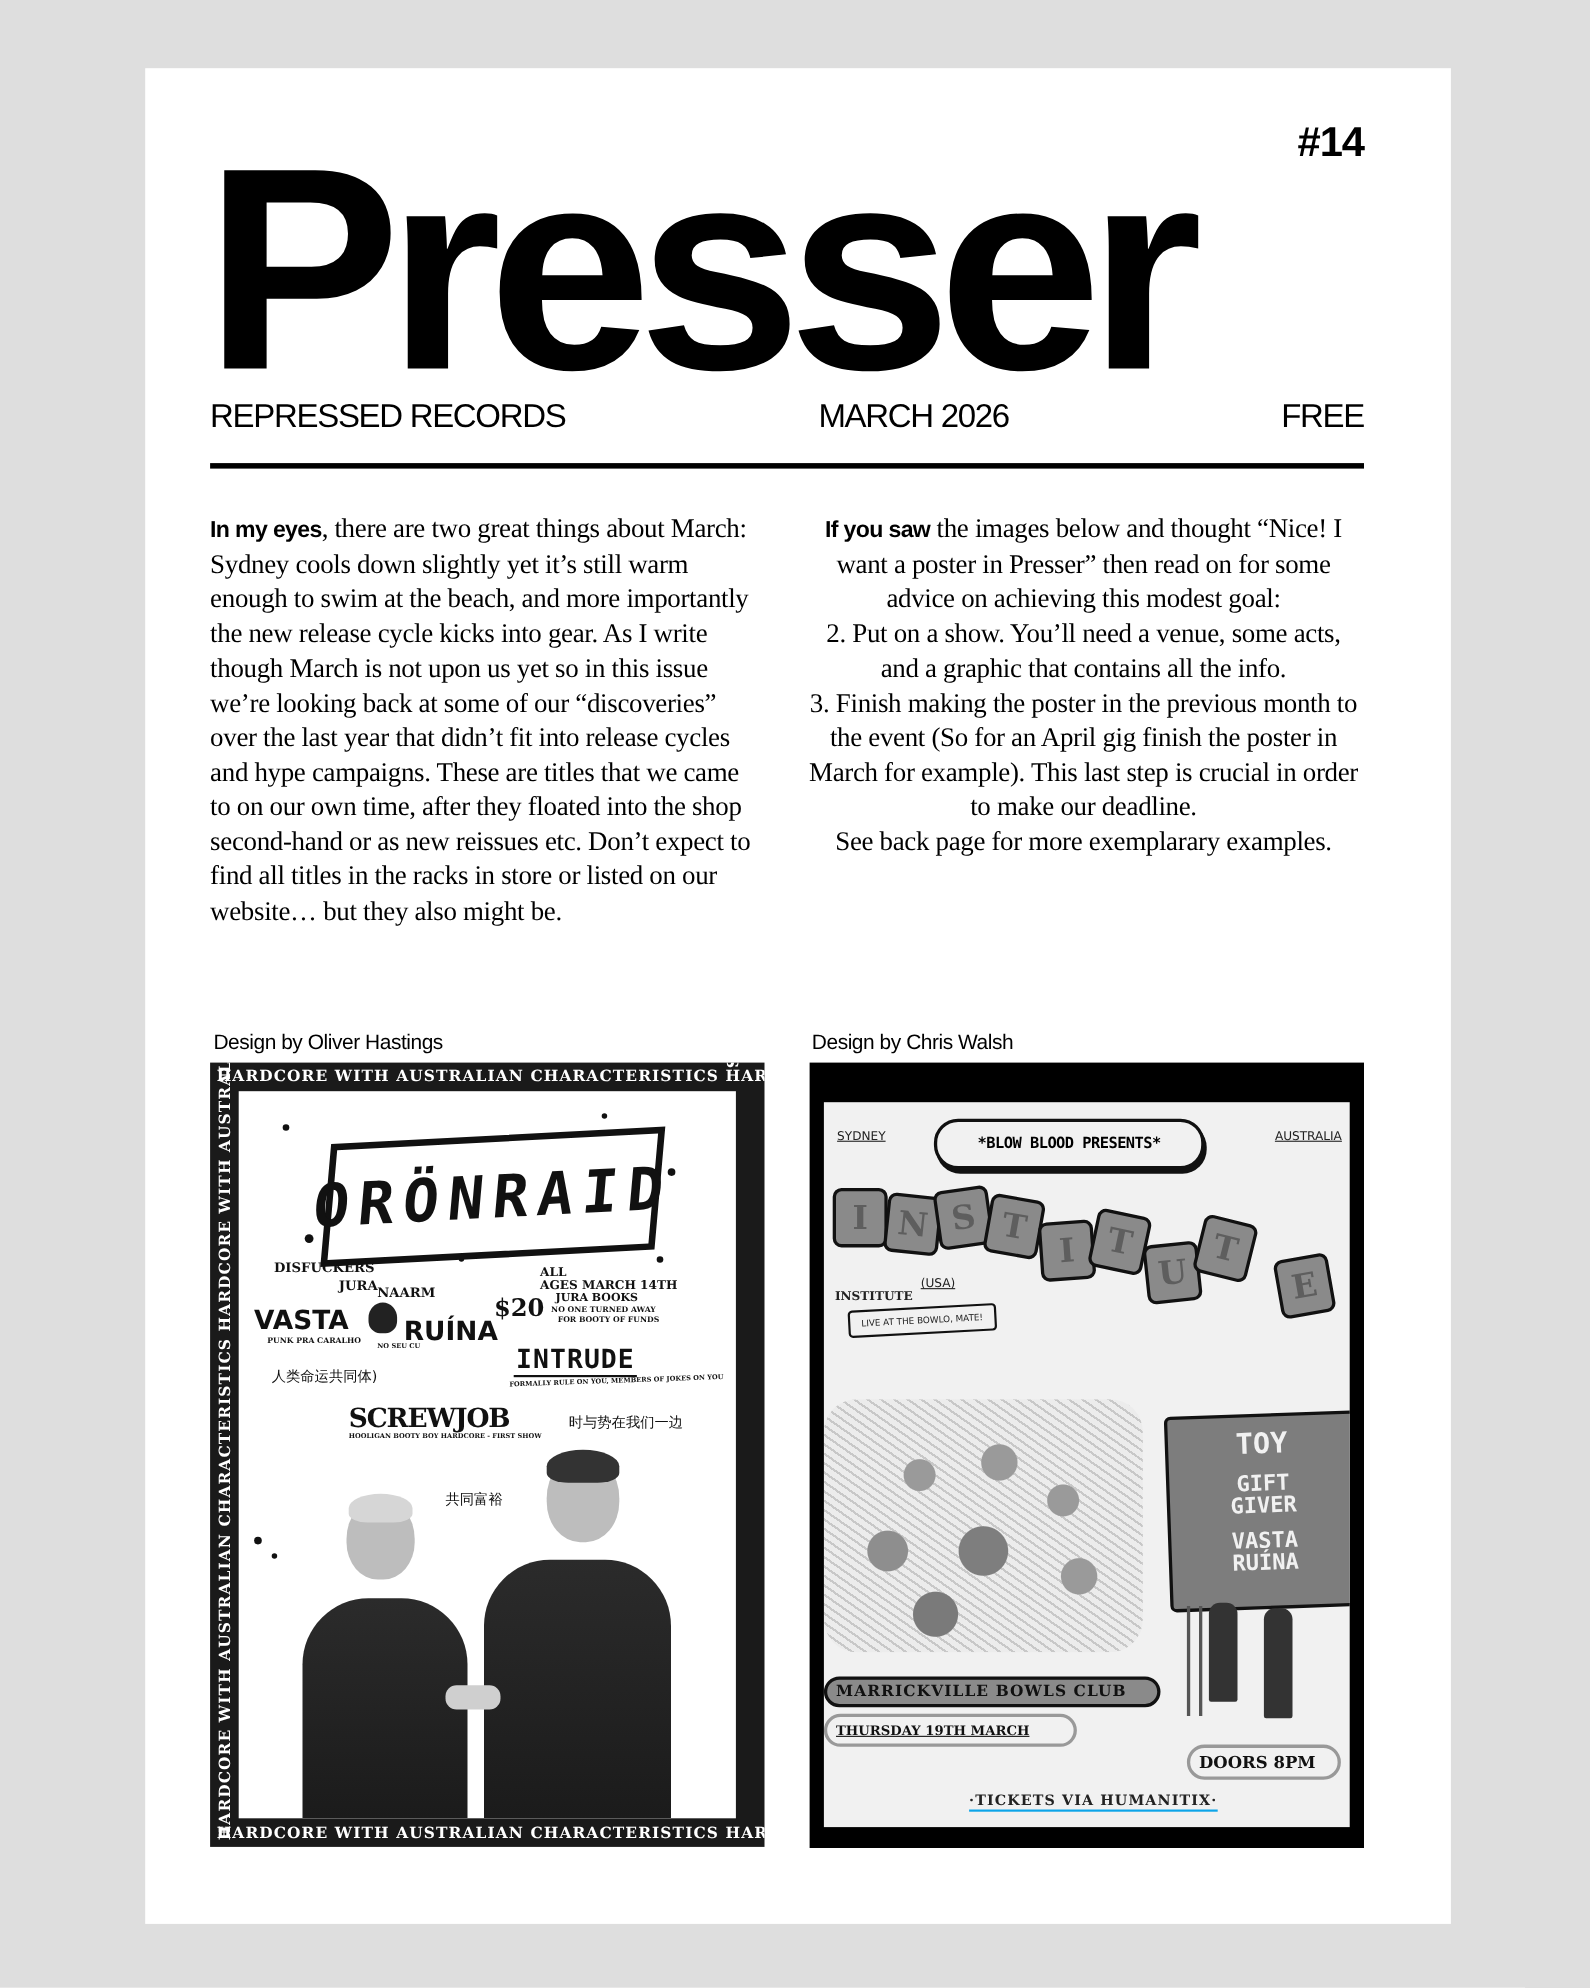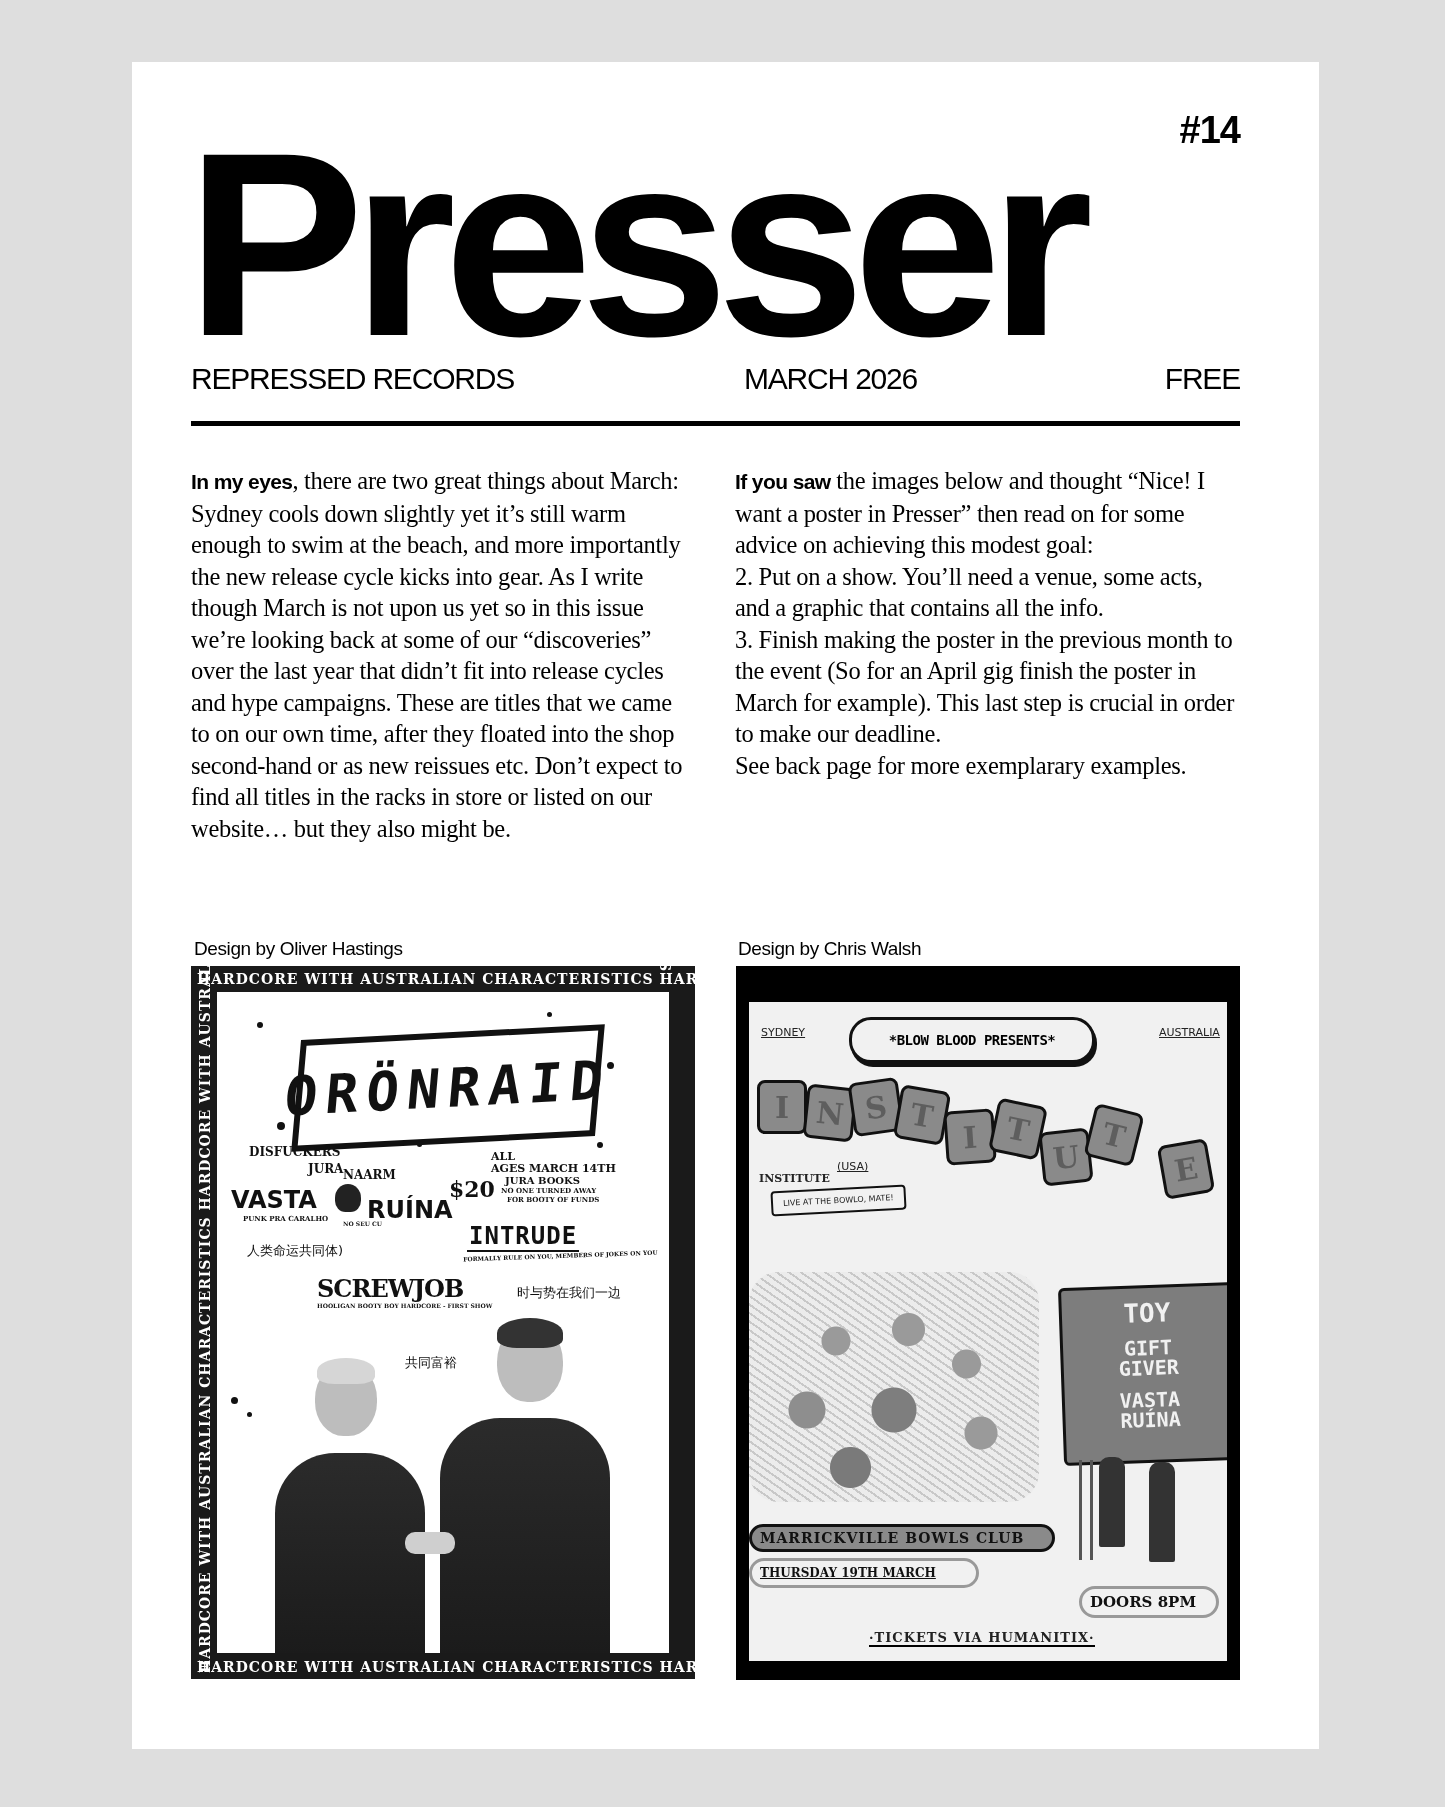--- a/index.html
+++ b/index.html
@@ -43,21 +43,21 @@
     left: 59px; top: 359px; width: 1049px; height: 5px; background: #000;
   }
 
   
   .col {
     top: 403px; width: 500px;
     font-family: "Liberation Serif", serif;
     font-size: 24.5px; line-height: 31.5px; letter-spacing: -0.3px;
   }
   .col-left { left: 59px; }
-  .col-right { left: 603px; }
+  .col-right { left: 603px; text-align: center; }
   .col p { margin: 0; }
   .lead {
     font-family: "Liberation Sans", sans-serif; font-weight: bold;
     font-size: 21px; letter-spacing: -0.6px;
   }
 
   
   .caption {
     top: 876px; font-size: 19px; line-height: 22px; letter-spacing: -0.4px;
   }
@@ -283,16 +283,16 @@
         <div style="font-size:20px;margin-top:12px;padding:0 30px">GIFT GIVER</div>
         <div style="font-size:20px;margin-top:12px;padding:0 30px">VASTA RUÍNA</div>
       </div>
       <div style="position:absolute;left:330px;top:458px;width:8px;height:100px;border-left:3px solid #555;border-right:3px solid #555"></div>
       <div style="position:absolute;left:350px;top:455px;width:26px;height:90px;background:#333;border-radius:10px 10px 2px 2px"></div>
       <div style="position:absolute;left:400px;top:460px;width:26px;height:100px;background:#333;border-radius:10px 10px 2px 2px"></div>
 
       <div class="pill" style="left:0;top:522px;width:306px;height:28px;background:#8a8a8a;font-size:14px;letter-spacing:1px">MARRICKVILLE BOWLS CLUB</div>
       <div class="pill" style="left:0;top:556px;width:230px;height:30px;background:#f1f1f1;border-color:#999;font-size:12px;text-decoration:underline">THURSDAY 19TH MARCH</div>
       <div class="pill" style="left:330px;top:584px;width:140px;height:32px;background:#f1f1f1;border-color:#999;font-size:15px">DOORS 8PM</div>
-      <div class="hand" style="left:120px;top:628px;font-size:13px;font-weight:bold;font-family:'DejaVu Serif',serif;letter-spacing:1px;border-bottom:2px solid #000000">·TICKETS VIA HUMANITIX·</div>
+      <div class="hand" style="left:132px;top:628px;font-size:13px;font-weight:bold;font-family:'DejaVu Serif',serif;letter-spacing:1px;border-bottom:2px solid #0ea5e9">·TICKETS VIA HUMANITIX·</div>
     </div>
   </div>
 </div>
 
 </body></html>

